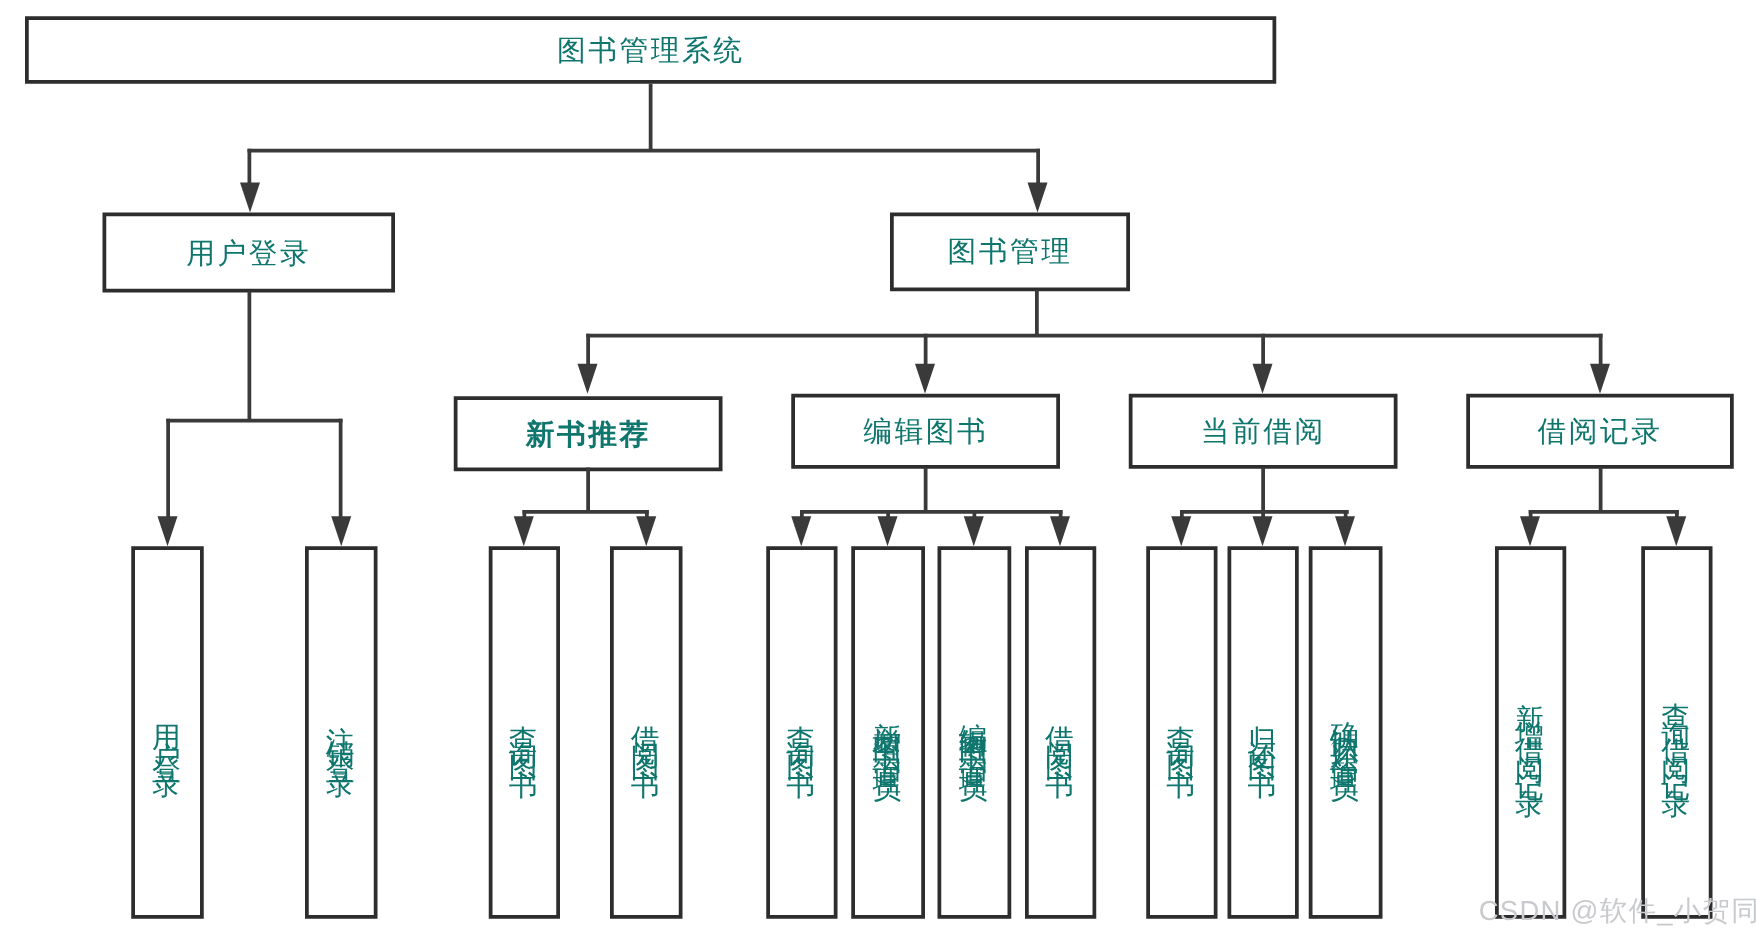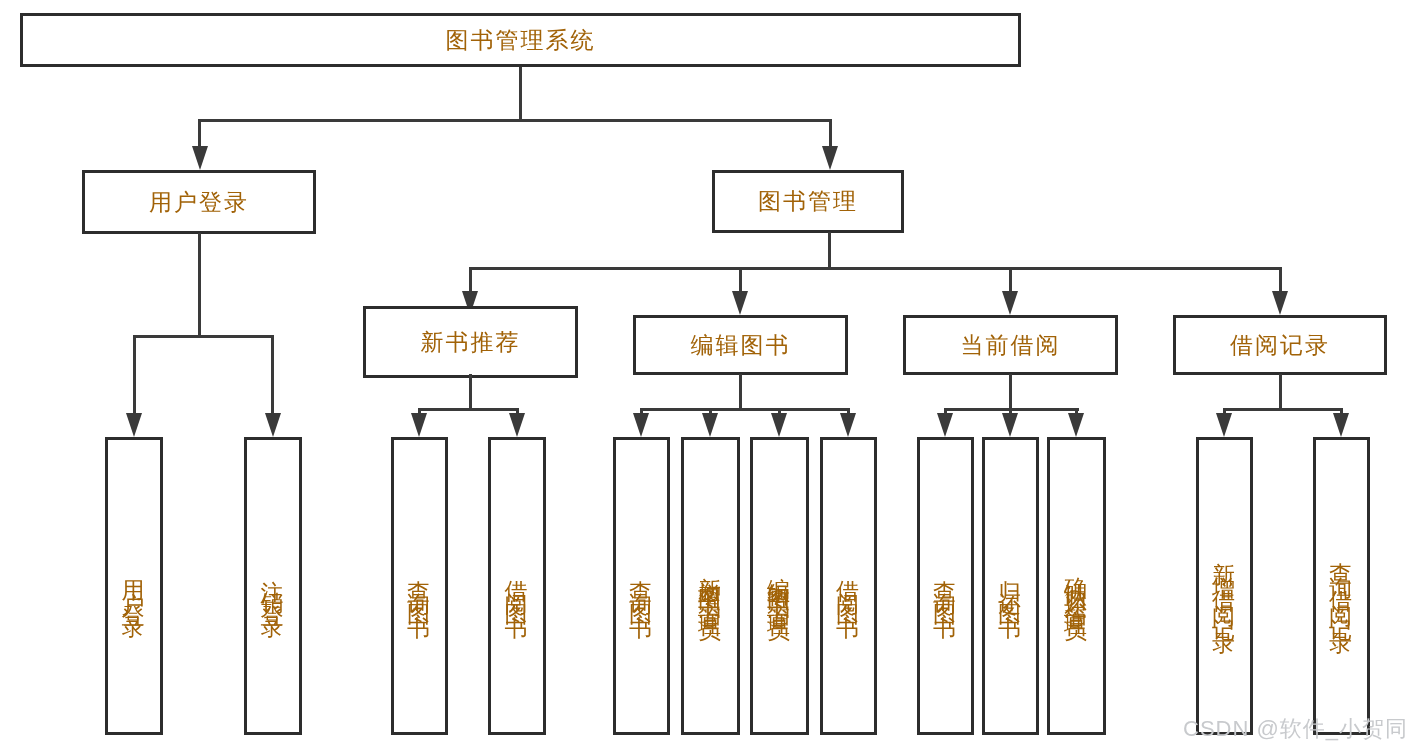--- a/index.html
+++ b/index.html
@@ -12,21 +12,21 @@
     overflow: hidden;
   }
   .box {
     position: absolute;
     background: #ffffff;
     border: 3px solid #2d2d2d;
     box-sizing: border-box;
     display: flex;
     align-items: center;
     justify-content: center;
-    color: #a16207;
+    color: #0f766e;
   }
   .hbox {
     font-size: 23px;
     letter-spacing: 2px;
   }
   .vbox {
     writing-mode: vertical-rl;
     font-size: 23px;
     letter-spacing: 12px;
     text-align: center;
@@ -84,21 +84,21 @@
   <div class="line" style="left:469px; top:267px; width:813px; height:3px;"></div>
   <div class="line" style="left:469px; top:267px; width:3px; height:27px;"></div>
   <div class="arrow" style="left:462px; top:291px;"></div>
   <div class="line" style="left:739px; top:267px; width:3px; height:27px;"></div>
   <div class="arrow" style="left:732px; top:291px;"></div>
   <div class="line" style="left:1009px; top:267px; width:3px; height:27px;"></div>
   <div class="arrow" style="left:1002px; top:291px;"></div>
   <div class="line" style="left:1279px; top:267px; width:3px; height:27px;"></div>
   <div class="arrow" style="left:1272px; top:291px;"></div>
 
-  <div class="box hbox" style="left:363px; top:306px; width:215px; height:72px;">新书推荐</div>
+  <div class="box hbox" style="left:363px; top:317px; width:215px; height:60px;font-weight:bold;">新书推荐</div>
   <div class="box hbox" style="left:633px; top:315px; width:215px; height:60px;">编辑图书</div>
   <div class="box hbox" style="left:903px; top:315px; width:215px; height:60px;">当前借阅</div>
   <div class="box hbox" style="left:1173px; top:315px; width:214px; height:60px;">借阅记录</div>
 
   <div class="line" style="left:469px; top:374px; width:3px; height:36px;"></div>
   <div class="line" style="left:418px; top:408px; width:101px; height:3px;"></div>
   <div class="line" style="left:418px; top:408px; width:3px; height:9px;"></div>
   <div class="arrow" style="left:411px; top:413px;"></div>
   <div class="line" style="left:516px; top:408px; width:3px; height:9px;"></div>
   <div class="arrow" style="left:509px; top:413px;"></div>

